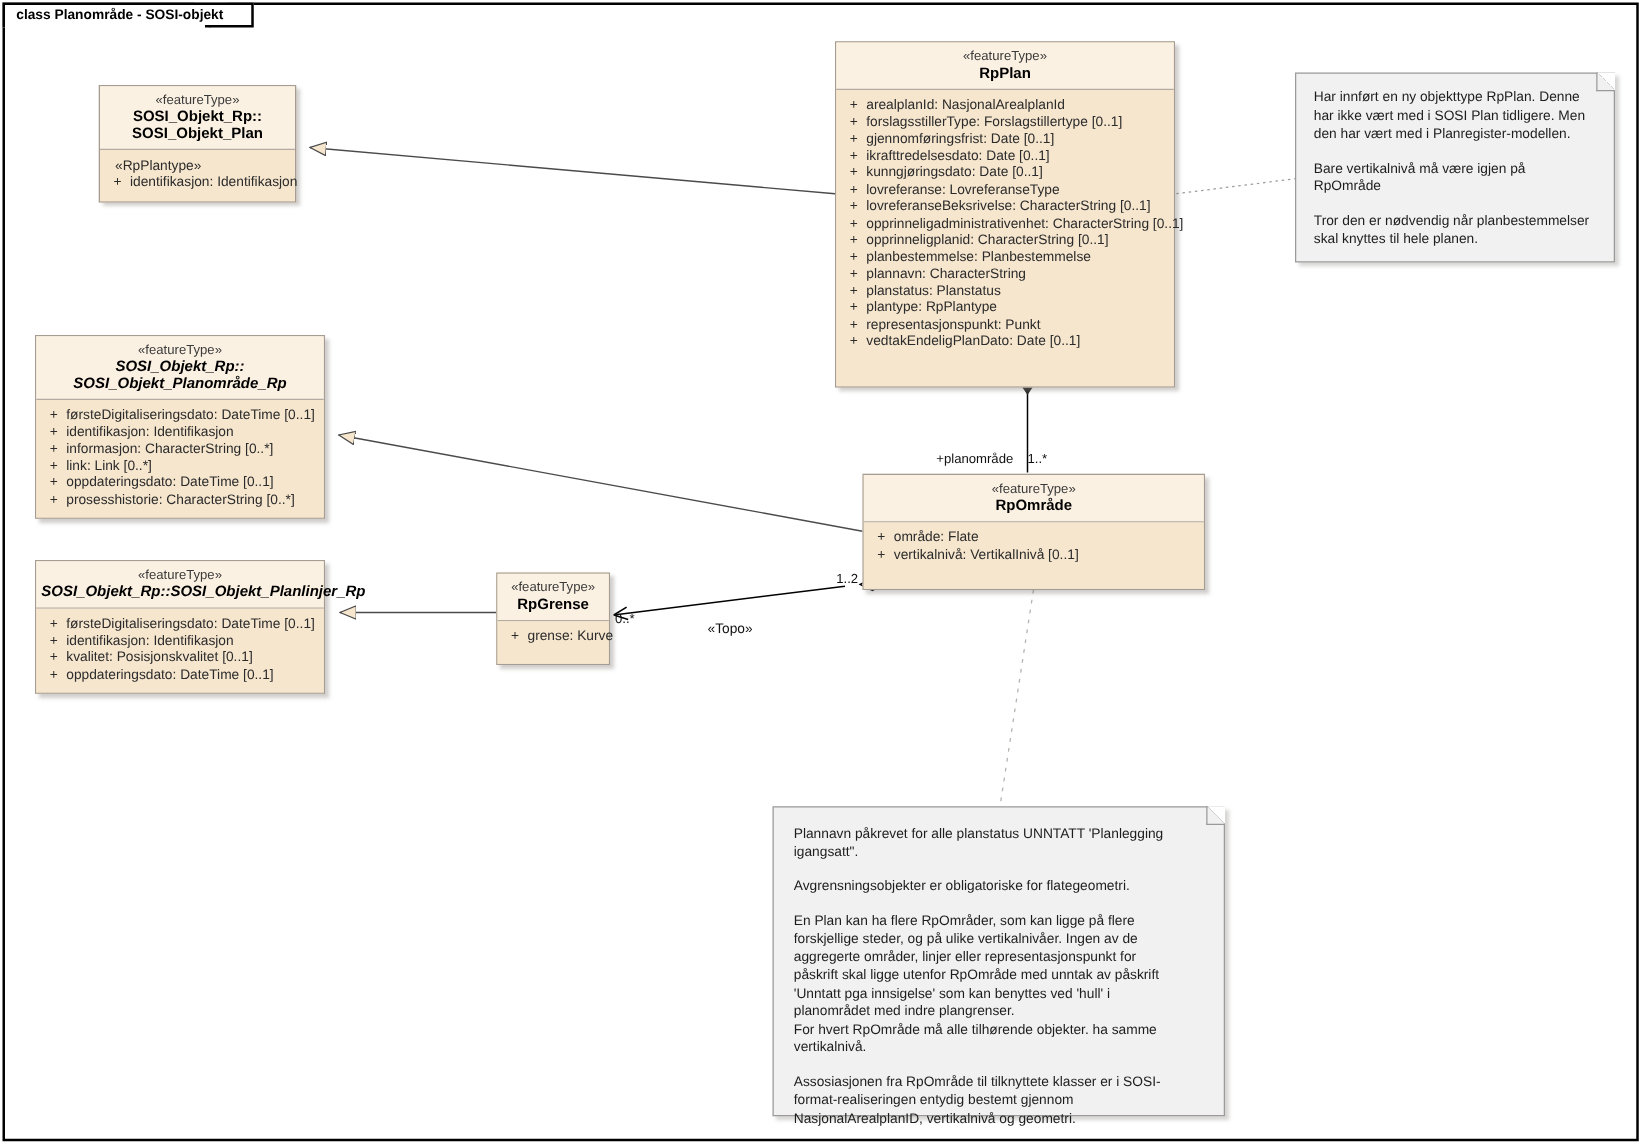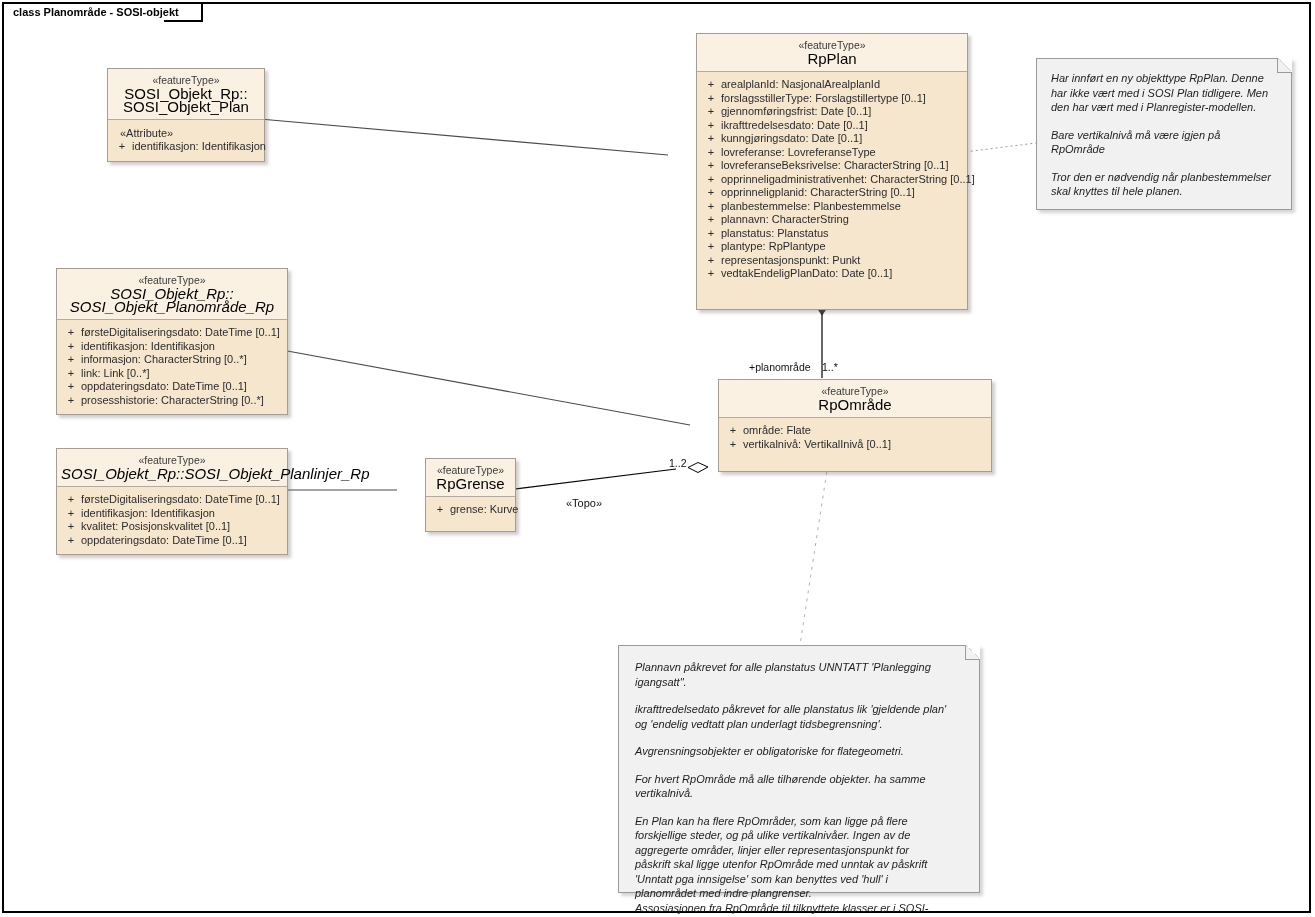--- a/index.html
+++ b/index.html
@@ -79,38 +79,37 @@
 
   
   .uml-class {
     position: absolute;
     box-sizing: border-box;
     background: #F6E6CE;
     border: 1px solid #A59D94;
     box-shadow: 3px 3px 3px rgba(120,115,110,0.35);
     font-size: 11px;
     color: #2b2b2b;
-    margin-left: 28px;
   }
   .uml-head {
     background: #FBF1E2;
     border-bottom: 1px solid #B3ABA2;
     text-align: center;
     padding: 5px 4px 6px 4px;
     line-height: 13px;
   }
   .uml-stereo {
     display: block;
     font-size: 10.5px;
     color: #3a3a3a;
   }
   .uml-name {
     display: block;
-    font-weight: normal;
-    font-size: 15px;
+    font-weight: bold;
+    font-size: 12px;
     color: #000000;
   }
   .uml-name.italic { font-style: italic; }
   .uml-body {
     background: #F6E6CE;
     padding: 6px 4px 7px 4px;
   }
   .attr-row {
     display: flex;
     line-height: 13.5px;
@@ -146,21 +145,21 @@
   .uml-note .fold {
     position: absolute;
     right: -1px;
     top: -1px;
     width: 14px;
     height: 14px;
     background: linear-gradient(225deg, #ffffff 0 50%, #cfcfcf 50% 52%, #F2F1F2 52% 100%);
     border-left: 1px solid #9a9a9a;
     border-bottom: 1px solid #9a9a9a;
   }
-  .note-p { margin: 0 0 13px 0; font-style: italic; }
+  .note-p { margin: 0 0 13px 0; }
   .note-p:last-child { margin-bottom: 0; }
   .note-p.tight { margin-bottom: 0; }
 
   
   #links {
     position: absolute;
     left: 0; top: 0;
     width: 1315px;
     height: 917px;
     pointer-events: none;
@@ -235,21 +234,21 @@
   <div class="lbl" style="left:492px; top:489px;">0..*</div>
   <div class="lbl" style="left:669px; top:457px;">1..2</div>
 
   <div class="uml-class" style="left:79px; top:68px; width:158px;">
     <div class="uml-head">
       <span class="uml-stereo">«featureType»</span>
       <span class="uml-name">SOSI_Objekt_Rp::</span>
       <span class="uml-name">SOSI_Objekt_Plan</span>
     </div>
     <div class="uml-body">
-      <div class="attr-stereo">«Attribute»</div>
+      <div class="attr-stereo">«RpPlantype»</div>
       <div class="attr-row">
         <span class="attr-vis">+</span>
         <span class="attr-txt">identifikasjon: Identifikasjon</span>
       </div>
     </div>
   </div>
 
   <div class="uml-class" style="left:28px; top:268px; width:232px;">
     <div class="uml-head">
       <span class="uml-stereo">«featureType»</span>
@@ -411,20 +410,19 @@
   <div class="uml-note" style="left:1036px; top:58px; width:256px; height:152px;">
     <span class="fold"></span>
     <p class="note-p">Har innført en ny objekttype RpPlan. Denne har ikke vært med i SOSI Plan tidligere. Men den har vært med i Planregister-modellen.</p>
     <p class="note-p">Bare vertikalnivå må være igjen på RpOmråde</p>
     <p class="note-p">Tror den er nødvendig når planbestemmelser skal knyttes til hele planen.</p>
   </div>
 
   <div class="uml-note" style="left:618px; top:645px; width:362px; height:248px; padding:14px 32px 12px 16px;">
     <span class="fold"></span>
     <p class="note-p">Plannavn  påkrevet for alle planstatus UNNTATT  'Planlegging igangsatt".</p>
-    <p class="note-p">ikrafttredelsedato påkrevet for alle planstatus lik 'gjeldende plan'  og 'endelig vedtatt plan underlagt tidsbegrensning'.</p>
     <p class="note-p">Avgrensningsobjekter er obligatoriske for flategeometri.</p>
+    <p class="note-p tight">En Plan kan ha flere RpOmråder, som kan ligge på flere forskjellige steder, og på ulike vertikalnivåer. Ingen av de aggregerte områder,  linjer eller representasjonspunkt for påskrift skal ligge utenfor RpOmråde med unntak av påskrift 'Unntatt pga innsigelse' som kan benyttes ved 'hull' i planområdet med indre plangrenser.</p>
     <p class="note-p">For hvert RpOmråde må alle tilhørende objekter. ha samme vertikalnivå.</p>
-    <p class="note-p tight">En Plan kan ha flere RpOmråder, som kan ligge på flere forskjellige steder, og på ulike vertikalnivåer. Ingen av de aggregerte områder,  linjer eller representasjonspunkt for påskrift skal ligge utenfor RpOmråde med unntak av påskrift 'Unntatt pga innsigelse' som kan benyttes ved 'hull' i planområdet med indre plangrenser.</p>
     <p class="note-p">Assosiasjonen fra RpOmråde til tilknyttete klasser er i SOSI-format-realiseringen entydig bestemt gjennom NasjonalArealplanID, vertikalnivå og geometri.</p>
   </div>
 
 </div>
 
 </body></html>

